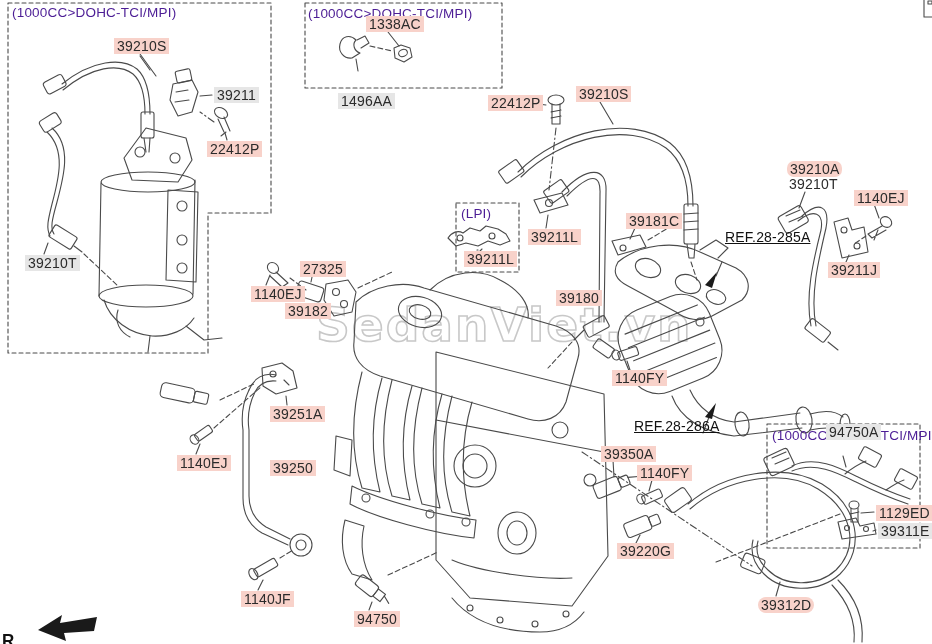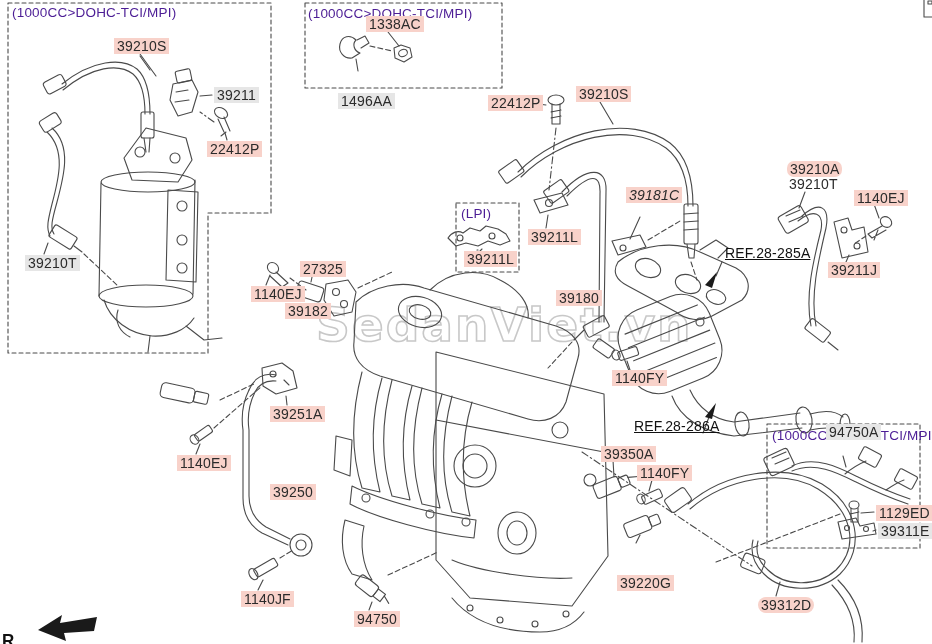--- a/index.html
+++ b/index.html
@@ -327,39 +327,39 @@
       <div class="lbl pink" style="left: 207px; top: 141px;">22412P</div>
       <div class="lbl gray" style="left: 25px; top: 255px;">39210T</div>
       <div class="lbl title" style="left: 308px; top: 6px;">(1000CC&gt;DOHC-TCI/MPI)</div>
       <div class="lbl pink" style="left: 366px; top: 16px; text-align: center;">1338AC</div>
       <div class="lbl gray" style="left: 338px; top: 71px; margin-top: 22px;">1496AA</div>
       <div class="lbl pink" style="left: 488px; top: 95px;">22412P</div>
       <div class="lbl pink" style="left: 576px; top: 86px;">39210S</div>
       <div class="lbl pink" style="left: 787px; top: 161px; border-radius: 7px;">39210A</div>
       <div class="lbl plain" style="left: 786px; top: 176px;">39210T</div>
       <div class="lbl pink" style="left: 854px; top: 190px;">1140EJ</div>
-      <div class="lbl ref" style="left: 722px; top: 245px;">REF.28-285A</div>
+      <div class="lbl ref" style="left: 722px; top: 229px;">REF.28-285A</div>
       <div class="lbl pink" style="left: 828px; top: 262px;">39211J</div>
-      <div class="lbl pink" style="left: 626px; top: 187px; font-style: italic;">39181C</div>
+      <div class="lbl pink" style="left: 626px; top: 213px;">39181C</div>
       <div class="lbl pink" style="left: 528px; top: 229px;">39211L</div>
       <div class="lbl title" style="left: 461px; top: 206px;">(LPI)</div>
       <div class="lbl pink" style="left: 464px; top: 251px;">39211L</div>
       <div class="lbl pink" style="left: 300px; top: 261px;">27325</div>
       <div class="lbl pink" style="left: 251px; top: 286px;">1140EJ</div>
       <div class="lbl pink" style="left: 285px; top: 303px;">39182</div>
       <div class="lbl pink" style="left: 556px; top: 290px;">39180</div>
       <div class="lbl pink" style="left: 612px; top: 370px;">1140FY</div>
       <div class="lbl ref" style="left: 631px; top: 418px;">REF.28-286A</div>
       <div class="lbl pink" style="left: 601px; top: 446px;">39350A</div>
       <div class="lbl pink" style="left: 637px; top: 465px;">1140FY</div>
-      <div class="lbl pink" style="left: 617px; top: 575px;">39220G</div>
+      <div class="lbl pink" style="left: 617px; top: 543px;">39220G</div>
       <div class="lbl pink" style="left: 758px; top: 597px; border-radius: 8px;">39312D</div>
       <div class="lbl pink" style="left: 270px; top: 406px;">39251A</div>
       <div class="lbl pink" style="left: 177px; top: 455px;">1140EJ</div>
-      <div class="lbl pink" style="left: 270px; top: 460px; margin-top: 24px;">39250</div>
+      <div class="lbl pink" style="left: 270px; top: 460px;">39250</div>
       <div class="lbl pink" style="left: 241px; top: 591px;">1140JF</div>
       <div class="lbl pink" style="left: 354px; top: 611px;">94750</div>
       <div class="lbl title" style="left: 772px; top: 428px;">(1000CC&gt;DOHC-TCI/MPI)</div>
       <div class="lbl gray" style="left: 826px; top: 424px;">94750A</div>
       <div class="lbl pink" style="left: 876px; top: 505px;">1129ED</div>
       <div class="lbl gray" style="left: 878px; top: 523px;">39311E</div>
     </div>
 
   <div id="corner-r">R</div>
 </div>

